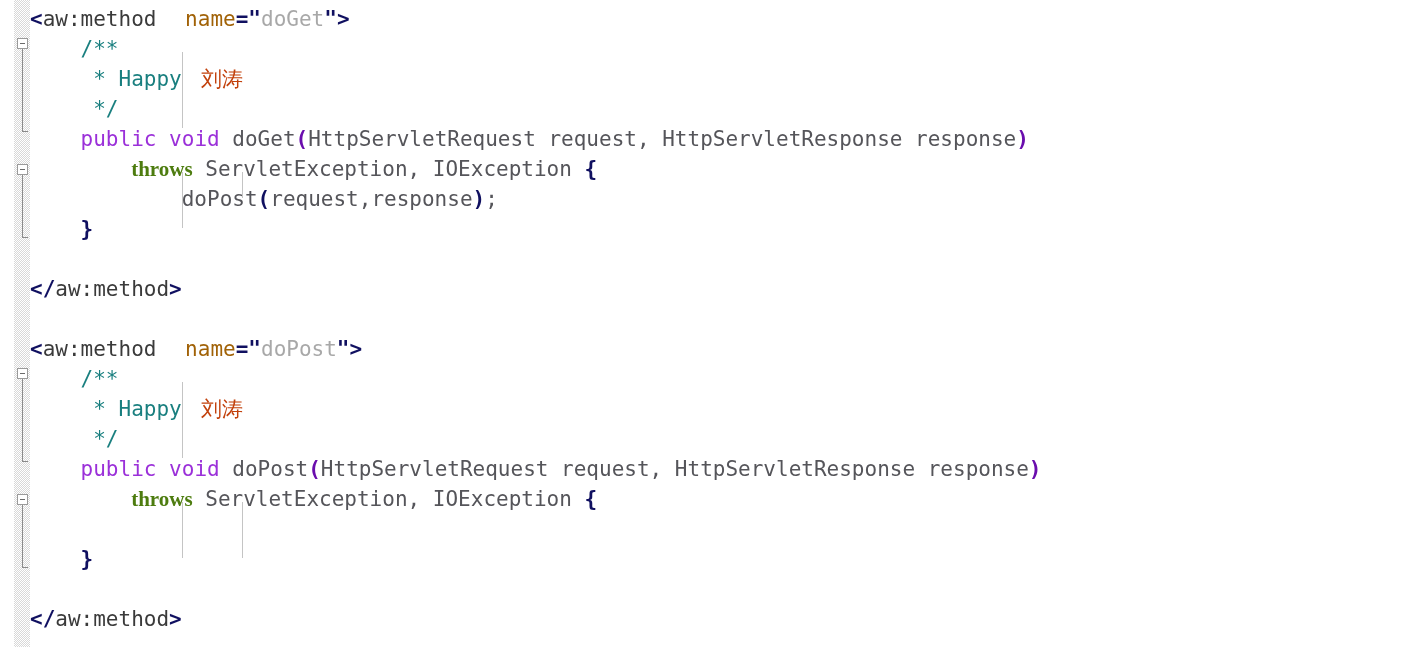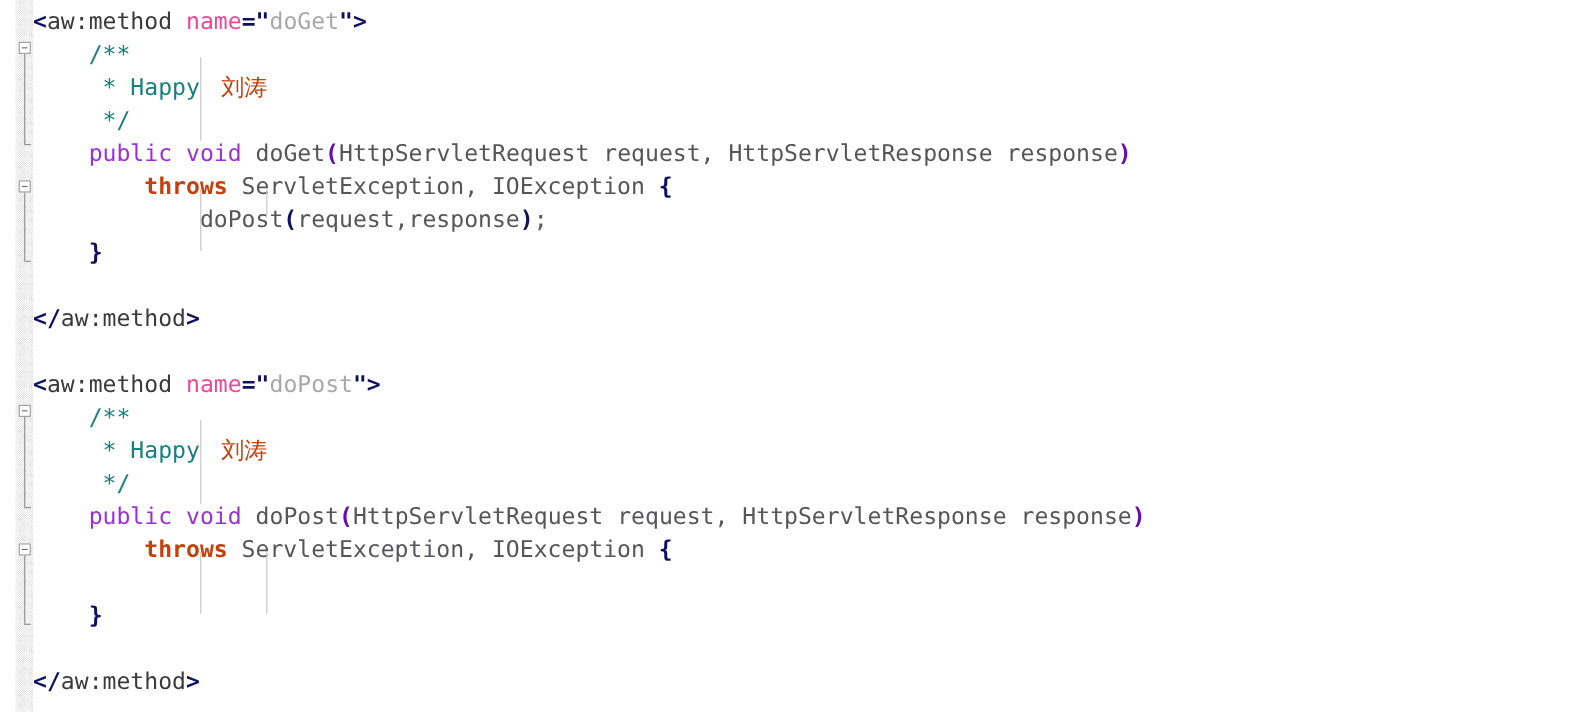--- a/index.html
+++ b/index.html
@@ -58,27 +58,27 @@
     white-space: pre;
     font-family: "DejaVu Sans Mono", "Liberation Mono", monospace;
     font-size: 21px;
     letter-spacing: 0px;
     color: #555555;
   }
 
   
   .tok-tagbracket { color: #101060; font-weight: bold; }
   .tok-tagname    { color: #3a3a3a; }
-  .tok-attrname   { color: #ec4899; }
+  .tok-attrname   { color: #a16207; margin-left: 16px; }
   .tok-attreq     { color: #101060; font-weight: bold; }
   .tok-attrquote  { color: #101060; font-weight: bold; }
   .tok-attrval    { color: #a8a8a8; }
   .tok-comment    { color: #197f7f; }
   .tok-keyword    { color: #9b30d9; }
-  .tok-kw-bold    { color: #c2410c; font-weight: bold; }
+  .tok-kw-bold    { color: #4d7c0f; font-weight: bold; font-family: Liberation Serif, serif; }
   .tok-ident      { color: #55555a; }
   .tok-paren      { color: #6a0dad; font-weight: bold; }
   .tok-paren-blue { color: #101060; font-weight: bold; }
   .tok-brace      { color: #101060; font-weight: bold; }
   .tok-plain      { color: #55555a; }
   .tok-cjk        { color: #c2410c; font-family: "DejaVu Sans", sans-serif; }
 
   
   .indent-guide {
     position: absolute;

